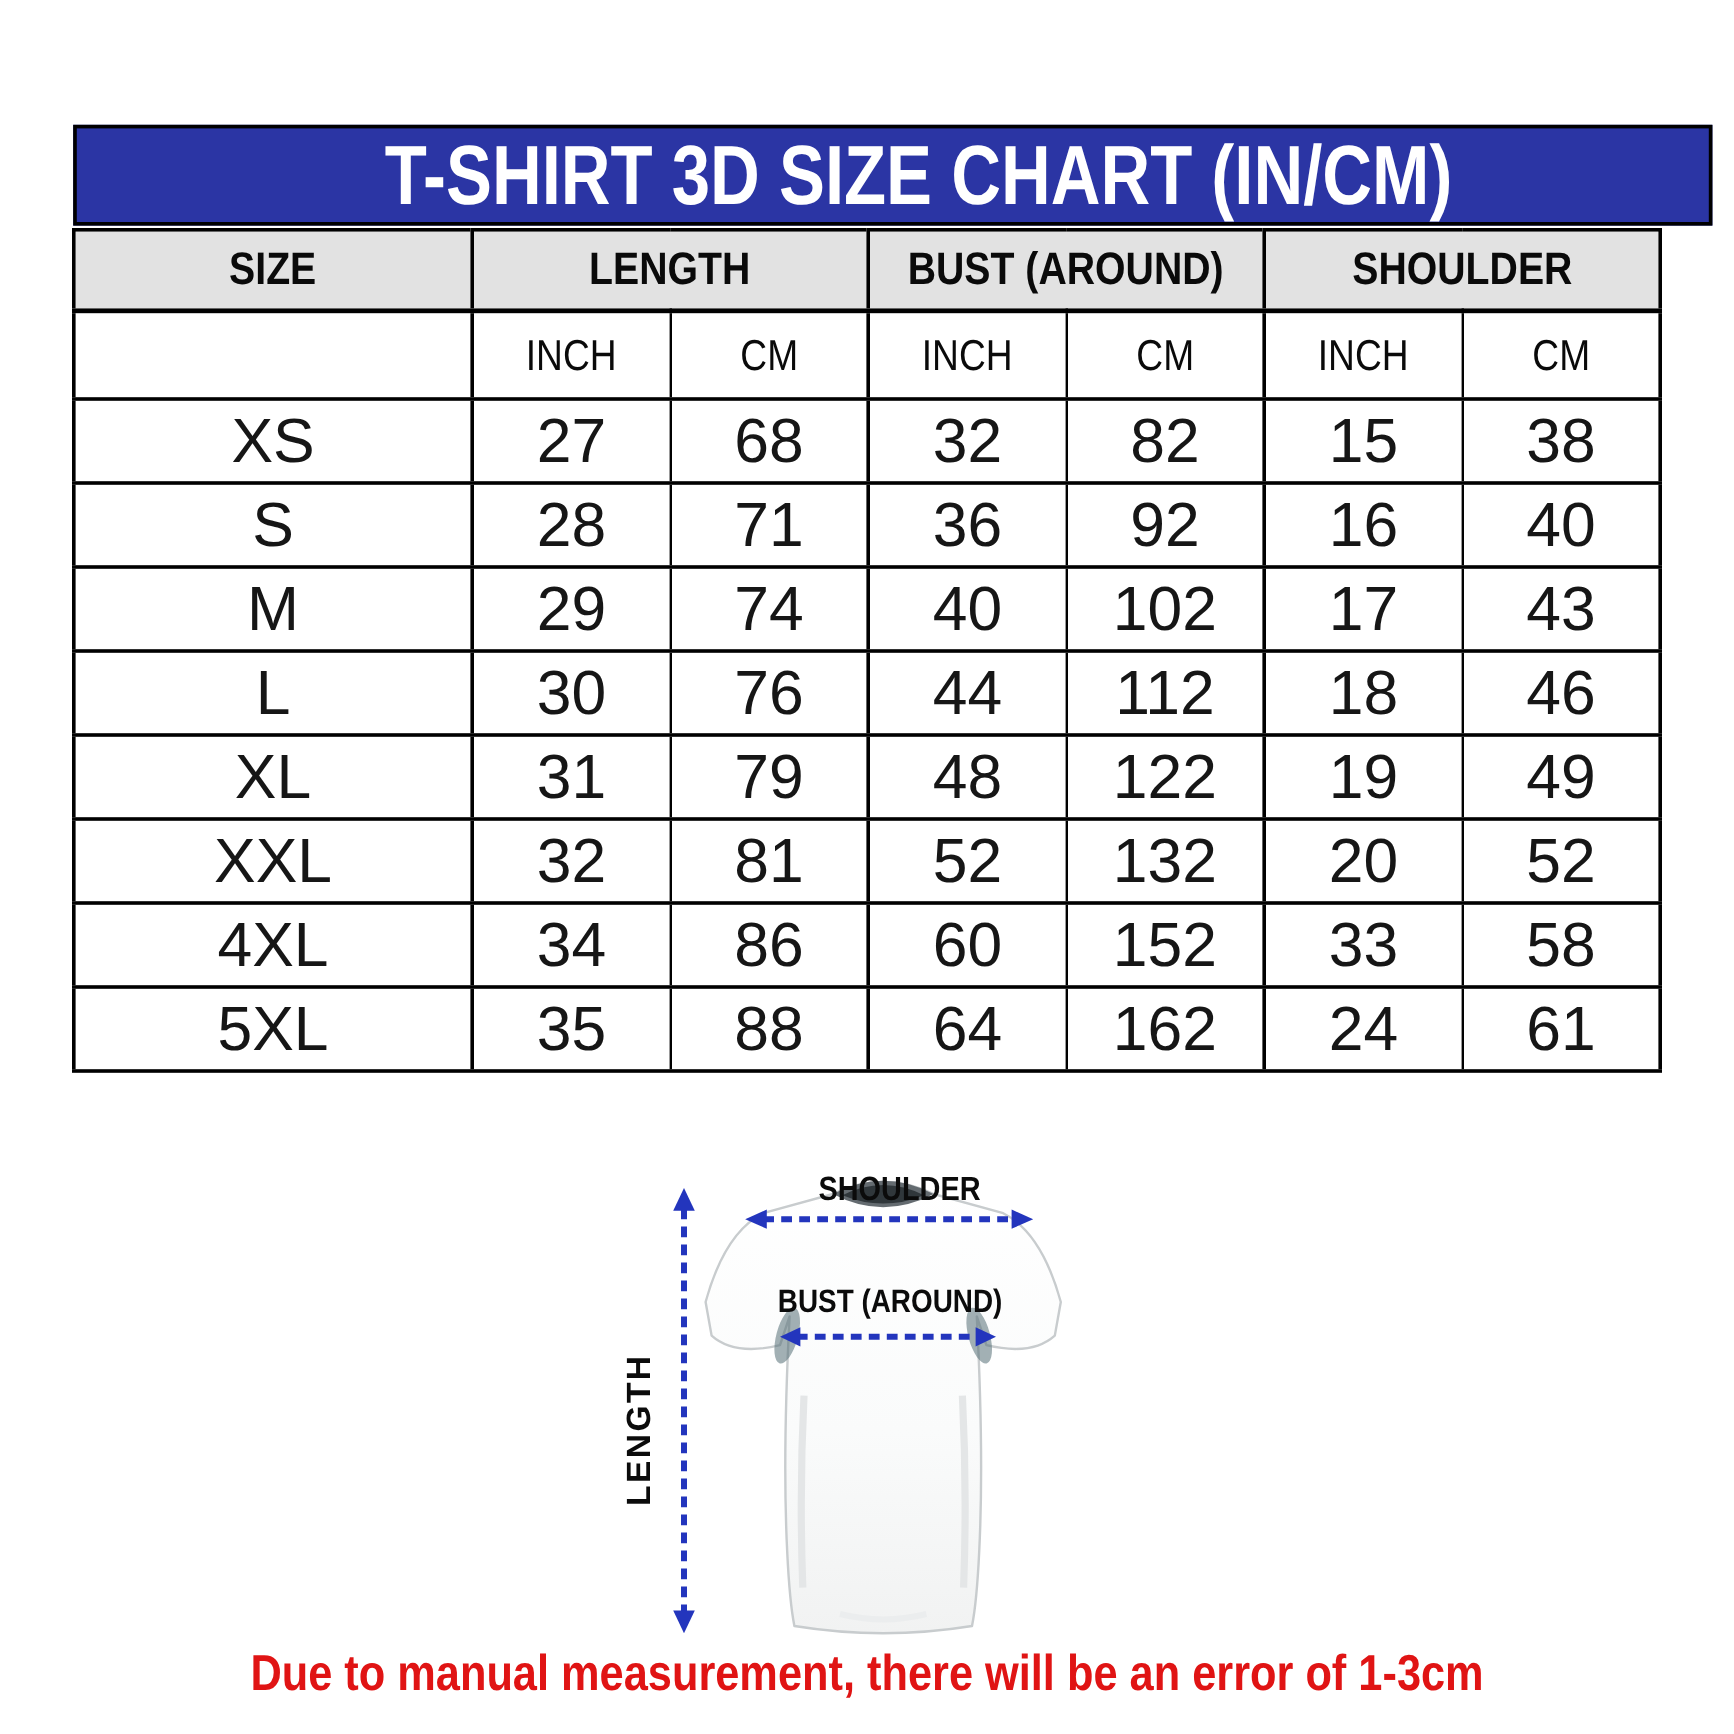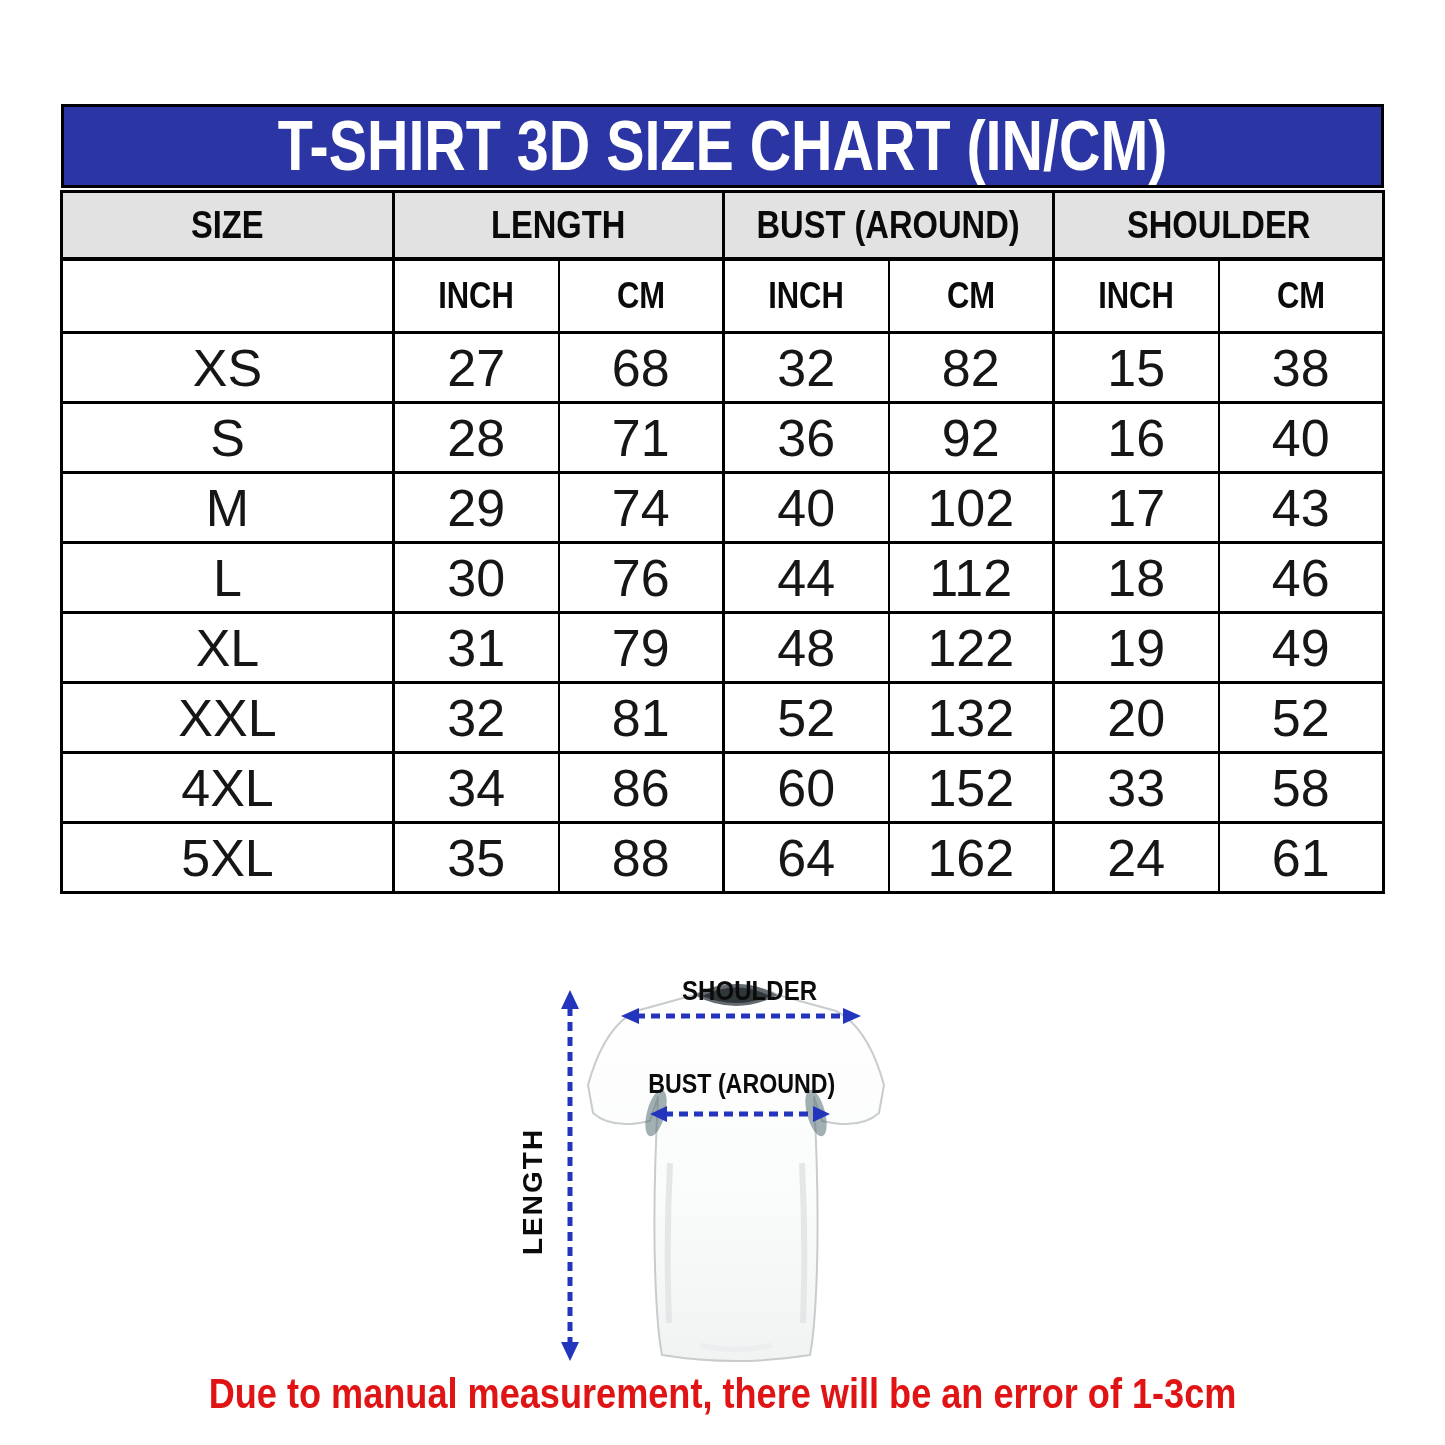--- a/index.html
+++ b/index.html
@@ -6,21 +6,21 @@
   .page{
     position:relative;width:1445px;height:1445px;background:#fff;
     font-family:"Liberation Sans",sans-serif;color:#111;overflow:hidden;
   }
   .cond{display:inline-block;white-space:nowrap;transform:scaleX(0.86);transform-origin:center;}
 
   
   .banner{
     position:absolute;left:61px;top:104px;width:1317px;height:78px;
     background:var(--banner-bg,#2b35a4);border:3px solid #000;
-    display:flex;align-items:center;justify-content:center;
+    display:flex;align-items:center;justify-content:center;padding-left:43px;
   }
   .banner-title{
     color:var(--banner-text,#fff);font-size:70px;font-weight:bold;line-height:1;
     white-space:nowrap;display:inline-block;transform:scaleX(0.82);letter-spacing:0;
   }
 
   
   .size-table{
     position:absolute;left:60px;top:190px;width:1325px;
     border-collapse:collapse;table-layout:fixed;
@@ -30,21 +30,21 @@
   .size-table col.c-m{width:165px;}
   .size-table th,.size-table td{
     border:2px solid var(--table-border,#000);
     text-align:center;vertical-align:middle;padding:0;overflow:hidden;
   }
   .group-row th{
     height:64px;background:var(--header-bg,#e2e2e2);
     font-size:38px;font-weight:bold;color:#0a0a0a;border-bottom-width:4px;
   }
   .unit-row th{
-    height:70px;background:#fff;font-size:36px;font-weight:bold;color:#0a0a0a;
+    height:70px;background:#fff;font-size:36px;font-weight:normal;color:#0a0a0a;
     border-bottom-width:3px;
   }
   .size-table tbody td{
     height:67px;font-size:52px;font-weight:400;color:#161616;
     border-top-width:3px;border-bottom-width:3px;
     font-stretch:condensed;
   }
   .group-start{border-left-width:3px !important;}
 
   

